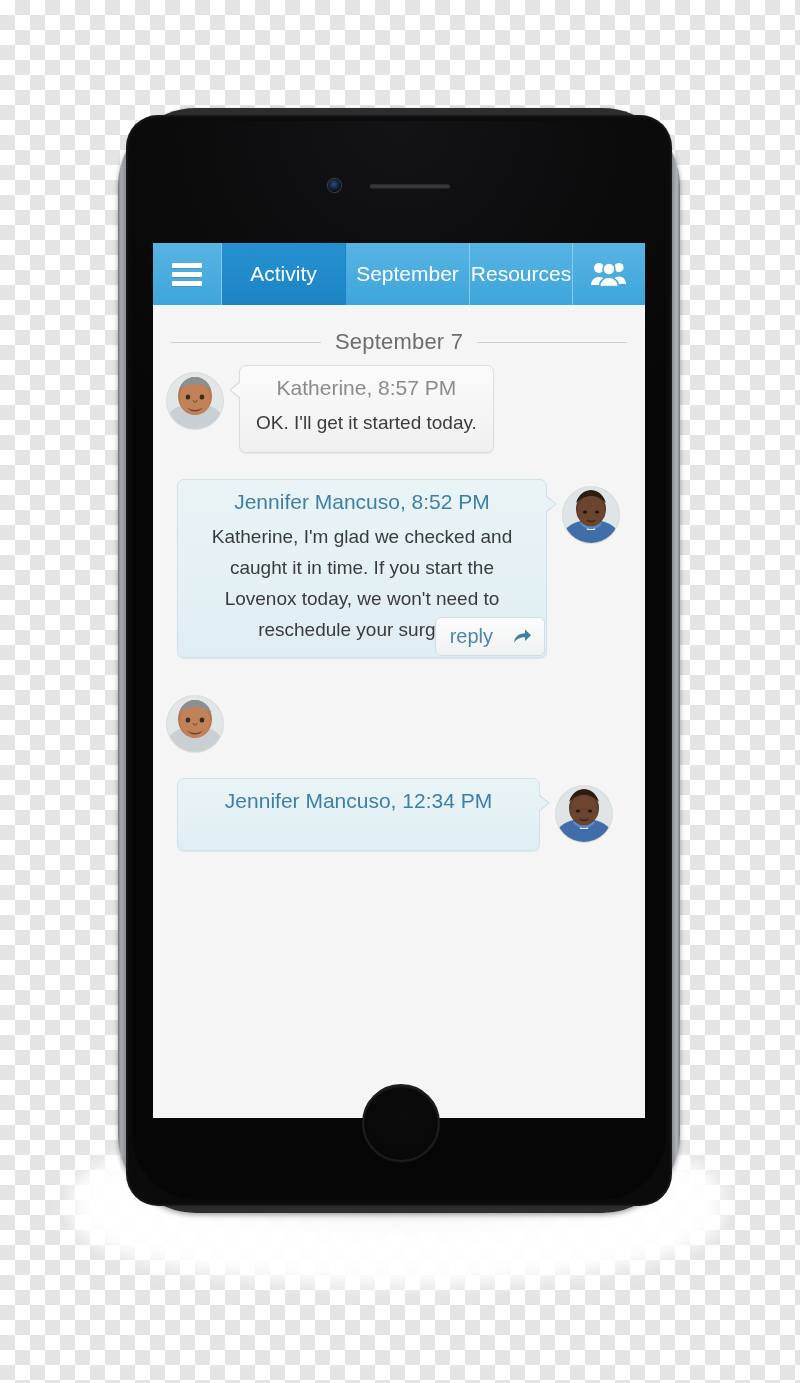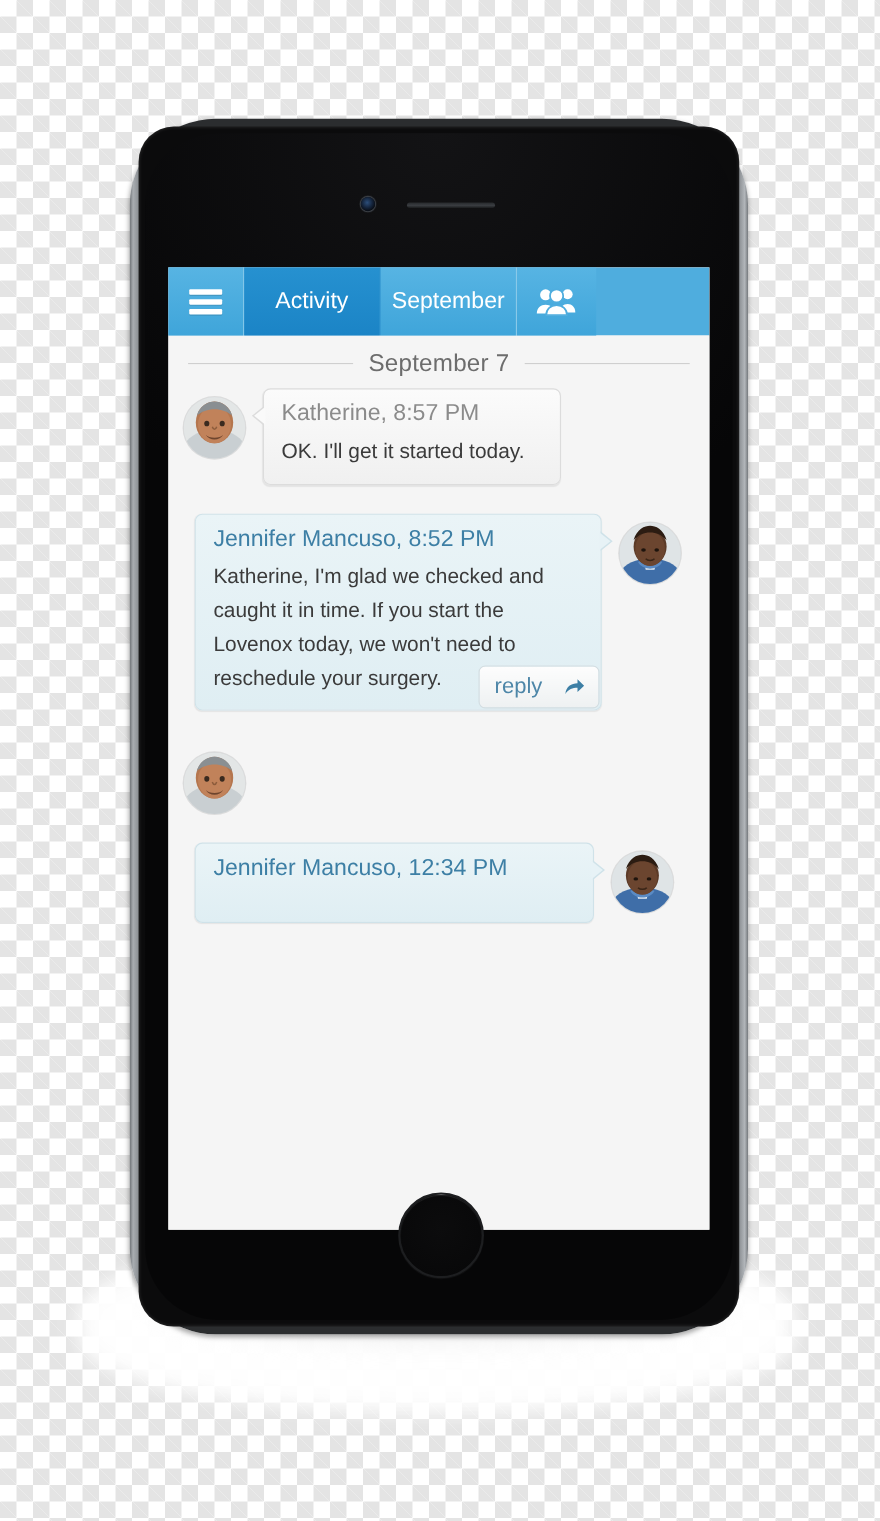--- a/index.html
+++ b/index.html
@@ -64,20 +64,21 @@
   }
   #phone-inner {
     position: absolute;
     left: 8px;
     top: 7px;
     right: 8px;
     bottom: 7px;
     border-radius: 32px;
     background: #0b0b0c;
     box-shadow: inset 0 0 3px 1px rgba(255,255,255,0.10);
+    text-align: center;
   }
   #phone-face {
     position: absolute;
     left: 6px;
     top: 6px;
     right: 6px;
     bottom: 6px;
     border-radius: 66px;
     background:
       radial-gradient(120% 60% at 50% 0%, #131315 0%, #060607 60%),
@@ -187,20 +188,21 @@
     box-sizing: border-box;
     overflow: hidden;
   }
 
   
   #date-sep {
     display: flex;
     align-items: center;
     padding: 12px 18px 10px 18px;
     gap: 14px;
+    margin-top: 12px;
   }
   #date-sep .rule {
     flex: 1 1 auto;
     height: 1px;
     background: #cfcfcf;
   }
   #date-sep .label {
     color: #6d6d6d;
     font-size: 22px;
     letter-spacing: 0.2px;
@@ -228,21 +230,21 @@
     margin-top: 8px;
   }
   .avatar svg { display: block; width: 56px; height: 56px; }
 
   .bubble-wrap { position: relative; flex: 0 1 auto; }
 
   .bubble {
     position: relative;
     border-radius: 7px;
     box-sizing: border-box;
-    padding: 10px 32px 14px 16px;
+    padding: 10px 16px 14px 16px;
     box-shadow: 0 1px 1px rgba(0,0,0,0.07);
   }
   .bubble.grey {
     background: linear-gradient(to bottom, #fbfbfb 0%, #f0f0f0 100%);
     border: 1px solid #dcdcdc;
   }
   .bubble.blue {
     background: linear-gradient(to bottom, #eaf4f7 0%, #dfeef3 100%);
     border: 1px solid #cfe2e9;
   }
@@ -354,20 +356,23 @@
             </div>
 
             <div class="nav-cell active" id="nav-tab-activity">
               <span>Activity</span>
             </div>
 
             <div class="nav-cell" id="nav-tab-checklist">
               <span>September</span>
             </div>
 
+            <div class="nav-cell" id="nav-tab-resources">
+              <span>Resources</span>
+            </div>
 
             <div class="nav-cell" id="nav-people">
               <svg class="people-icon" viewBox="0 0 38 26">
                 <circle cx="9" cy="7" r="5" fill="#ffffff"></circle>
                 <path d="M1 24c0-5 3.6-8 8-8s8 3 8 8z" fill="#ffffff"></path>
                 <circle cx="29" cy="6.5" r="4.6" fill="#ffffff"></circle>
                 <path d="M22 23c0-4.7 3.2-7.6 7-7.6s7 2.9 7 7.6z" fill="#ffffff"></path>
                 <circle cx="19" cy="8" r="6" fill="#ffffff" stroke="#4fadde" stroke-width="1.6"></circle>
                 <path d="M9.5 25.5c0-5.6 4.2-9.2 9.5-9.2s9.5 3.6 9.5 9.2z" fill="#ffffff" stroke="#4fadde" stroke-width="1.6"></path>
               </svg>

